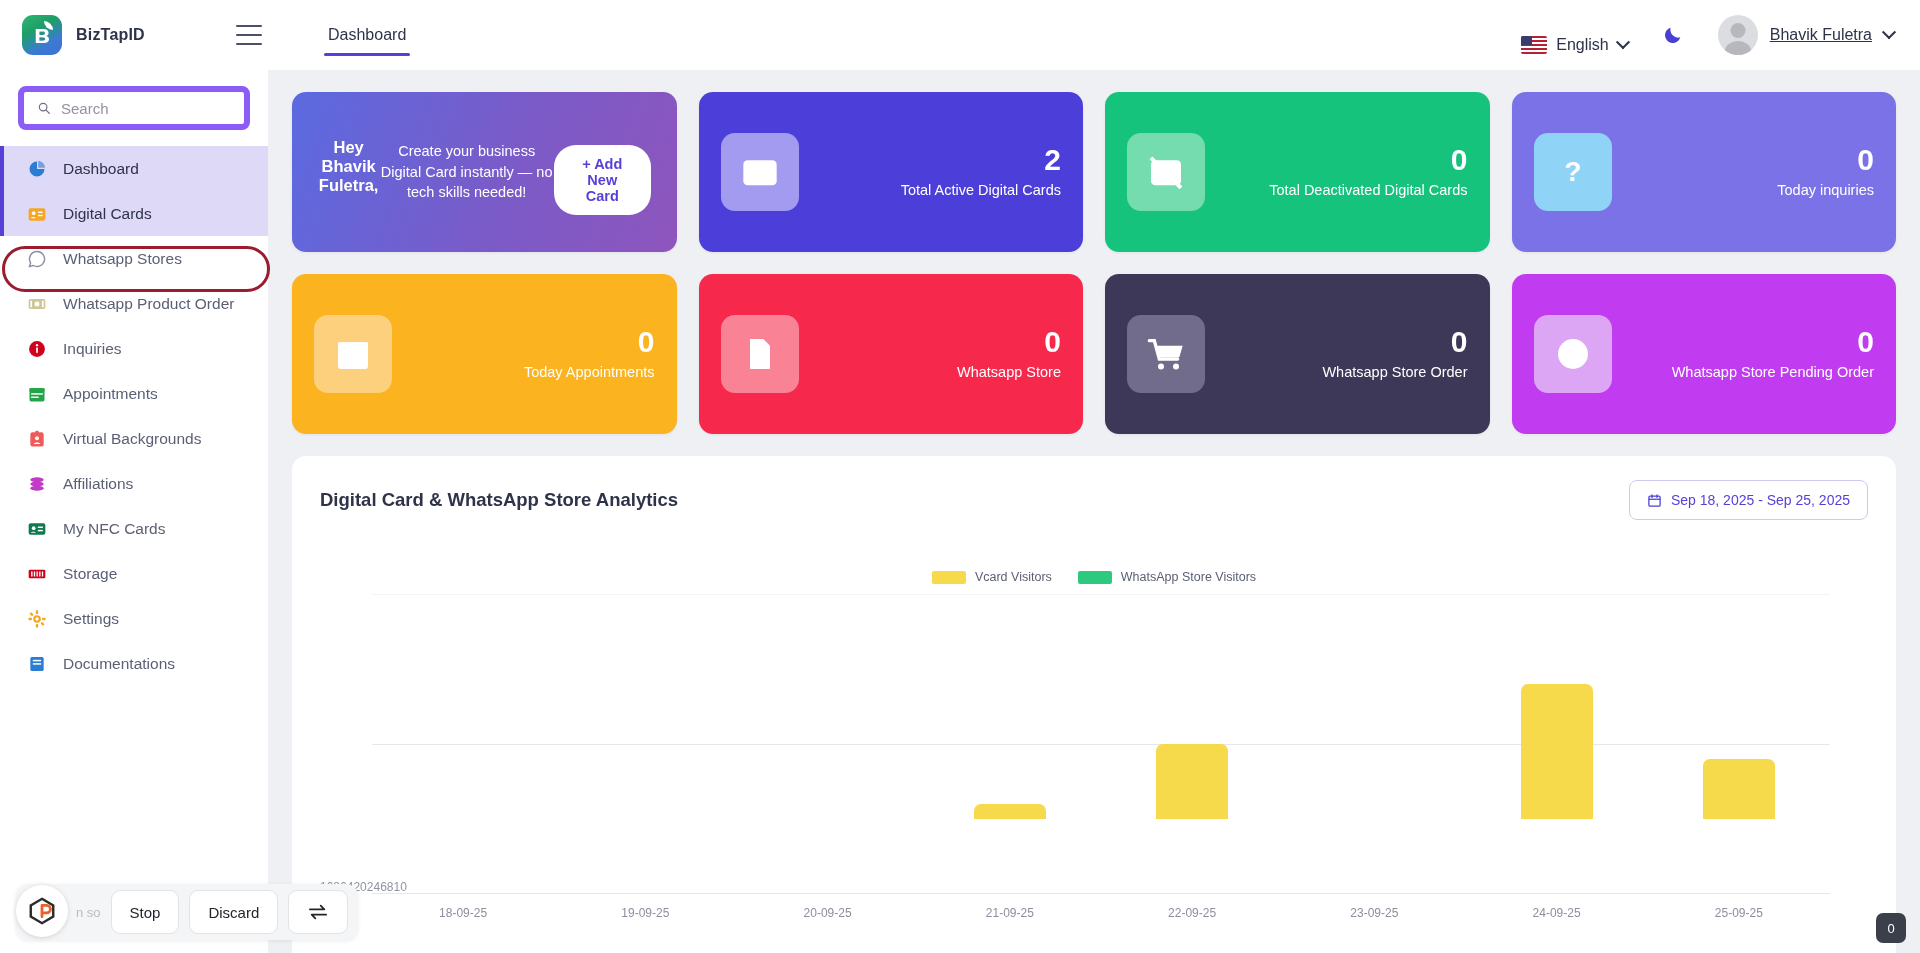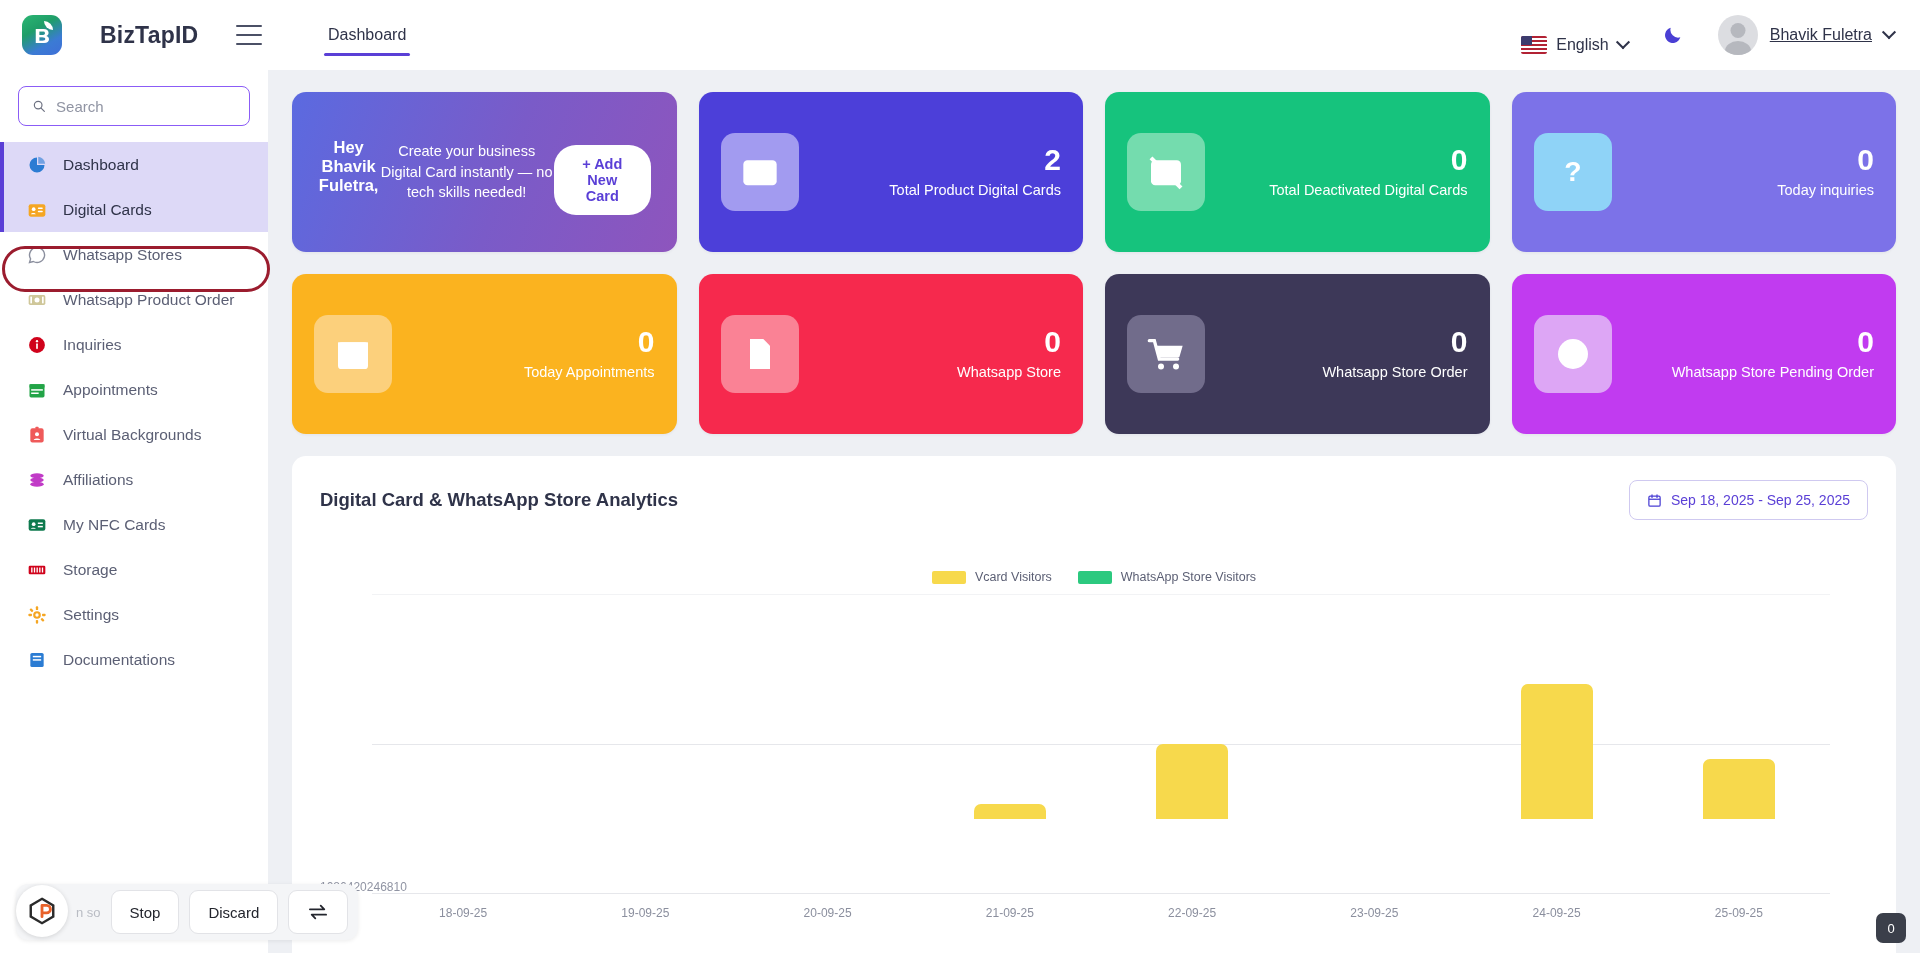--- a/index.html
+++ b/index.html
@@ -24,21 +24,21 @@
   }
   .logo::after {
     content: "ʙ"; position: absolute; inset: 0; color: #fff;
     font-size: 26px; font-weight: 700; display: flex;
     align-items: center; justify-content: center; padding-bottom: 2px;
   }
   .logo-leaf {
     position: absolute; top: 6px; right: 9px; width: 9px; height: 9px;
     border-radius: 0 9px 0 9px; background: #fff;
   }
-  .brand-name { font-size: 23px; font-weight: 600; color: #2f3349; letter-spacing: .2px; margin-left: 24px; }
+  .brand-name { font-size: 16px; font-weight: 600; color: #2f3349; letter-spacing: .2px; }
   .hamburger {
     margin-left: 28px; width: 26px; height: 20px;
     display: flex; flex-direction: column; justify-content: space-between; cursor: pointer;
   }
   .hamburger span { display: block; height: 2.4px; background: #4b5066; border-radius: 2px; }
 
   .nav-tabs { margin-left: 62px; display: flex; align-items: center; height: 100%; }
   .nav-tab {
     font-size: 16px; color: #2f3349; padding: 0 4px; height: 100%;
     display: flex; align-items: center; position: relative; cursor: pointer;
@@ -72,21 +72,21 @@
   .avatar::after { content: ""; position: absolute; left: 50%; bottom: -6px; width: 26px; height: 20px; border-radius: 50%; background: #b6b8be; transform: translateX(-50%); }
   .user-name { font-size: 16px; color: #2f3349; text-decoration: underline; }
 
   
   .sidebar {
     position: absolute; top: 70px; left: 0; width: 268px; height: 883px;
     background: #fff; z-index: 20; padding-top: 16px;
   }
   .search-wrap { padding: 0 18px 16px; }
   .search-box {
-    height: 40px; border: 1px solid #8b5cf6; border-radius: 8px;
+    height: 40px; border: 6px solid #8b5cf6; border-radius: 8px;
     display: flex; align-items: center; gap: 10px; padding: 16px 13px; cursor: text;
   }
   .search-box input {
     border: 0; outline: 0; font-size: 15px; color: #3b3f52;
     font-family: "Liberation Sans", sans-serif; width: 100%; background: transparent;
   }
   .search-box input::placeholder { color: #9094a3; }
 
   .menu { display: flex; flex-direction: column; }
   .menu-item {
@@ -414,21 +414,21 @@
             <svg width="40" height="40" viewBox="0 0 24 24">
               <rect x="2" y="5" width="20" height="15" rx="2.5" fill="#ffffff"></rect>
               <circle cx="8" cy="11" r="2.2" fill="#fff"></circle>
               <rect x="13" y="9" width="6" height="1.8" rx=".9" fill="#fff"></rect>
               <rect x="13" y="13" width="6" height="1.8" rx=".9" fill="#fff"></rect>
               <path d="M4.6 17c.8-1.8 5.2-1.8 6 0z" fill="#fff"></path>
             </svg>
           </div>
           <div class="stat-text">
             <div class="stat-num">2</div>
-            <div class="stat-label">Total Product Digital Cards</div>
+            <div class="stat-label">Total Active Digital Cards</div>
           </div>
         </div>
         <div class="card stat-card" style="background: rgb(22, 195, 125);">
           <div class="stat-icon" style="background:#74dcae">
             <svg width="40" height="40" viewBox="0 0 24 24">
               <rect x="3" y="5" width="18" height="15" rx="2.5" fill="#ffffff"></rect>
               <circle cx="12" cy="10.5" r="2.4" fill="#fff"></circle>
               <path d="M8 16.5c1-2.6 7-2.6 8 0z" fill="#fff"></path>
               <line x1="3" y1="3.5" x2="21" y2="21.5" stroke="#fff" stroke-width="2.4"></line>
             </svg>

